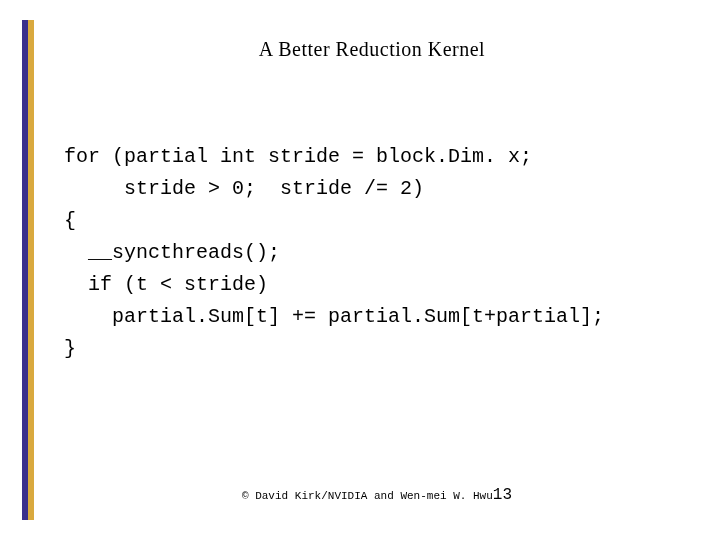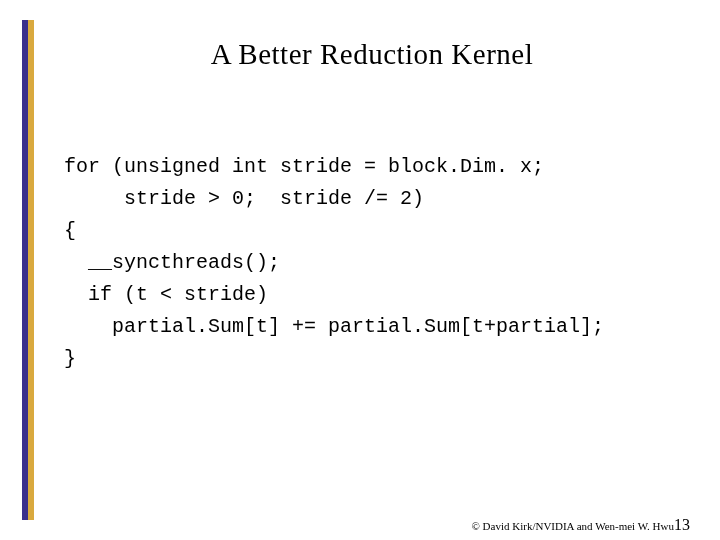--- a/index.html
+++ b/index.html
@@ -29,62 +29,63 @@
   }
   .slide {
     position: absolute;
     left: 34px;
     right: 20px;
     top: 20px;
     bottom: 20px;
     padding: 10px 20px 10px 30px;
   }
   .title {
-    font-size: 29px;
+    font-size: 20px;
     font-weight: 400;
     text-align: center;
     color: #000;
     margin-top: 8px;
     margin-bottom: 48px;
     letter-spacing: 0.5px;
   }
   .code {
     font-family: "Courier New", Courier, monospace;
     font-size: 20px;
     line-height: 1.6;
     color: #000;
     white-space: pre;
   }
   .footer {
     position: absolute;
     left: 64px;
     right: 30px;
-    bottom: 6px;
+    bottom: 36px;
     display: flex;
-    justify-content: flex-end;
+    justify-content: center;
     align-items: flex-end;
     font-size: 11px;
     color: #000;
+    font-family: Liberation Mono, monospace;
   }
   .footer-left { line-height: 1.25; }
   .page-num { font-size: 16px; }
 </style>
 </head>
 <body>
 
 <div class="left-bars">
   <div class="bar-purple"></div>
   <div class="bar-gold"></div>
 </div>
 
 <div class="slide">
   <h1 class="title">A Better Reduction Kernel</h1>
 
   <div class="code">
-<span>for (unsigned int stride = block.Dim. x;</span>
+<span>for (partial int stride = block.Dim. x;</span>
 <span>     stride &gt; 0;  stride /= 2)</span>
 <span>{</span>
 <span>  __syncthreads();</span>
 <span>  if (t &lt; stride)</span>
 <span>    partial.Sum[t] += partial.Sum[t+partial];</span>
 <span>}</span>
   </div>
 </div>
 
 <div class="footer">

